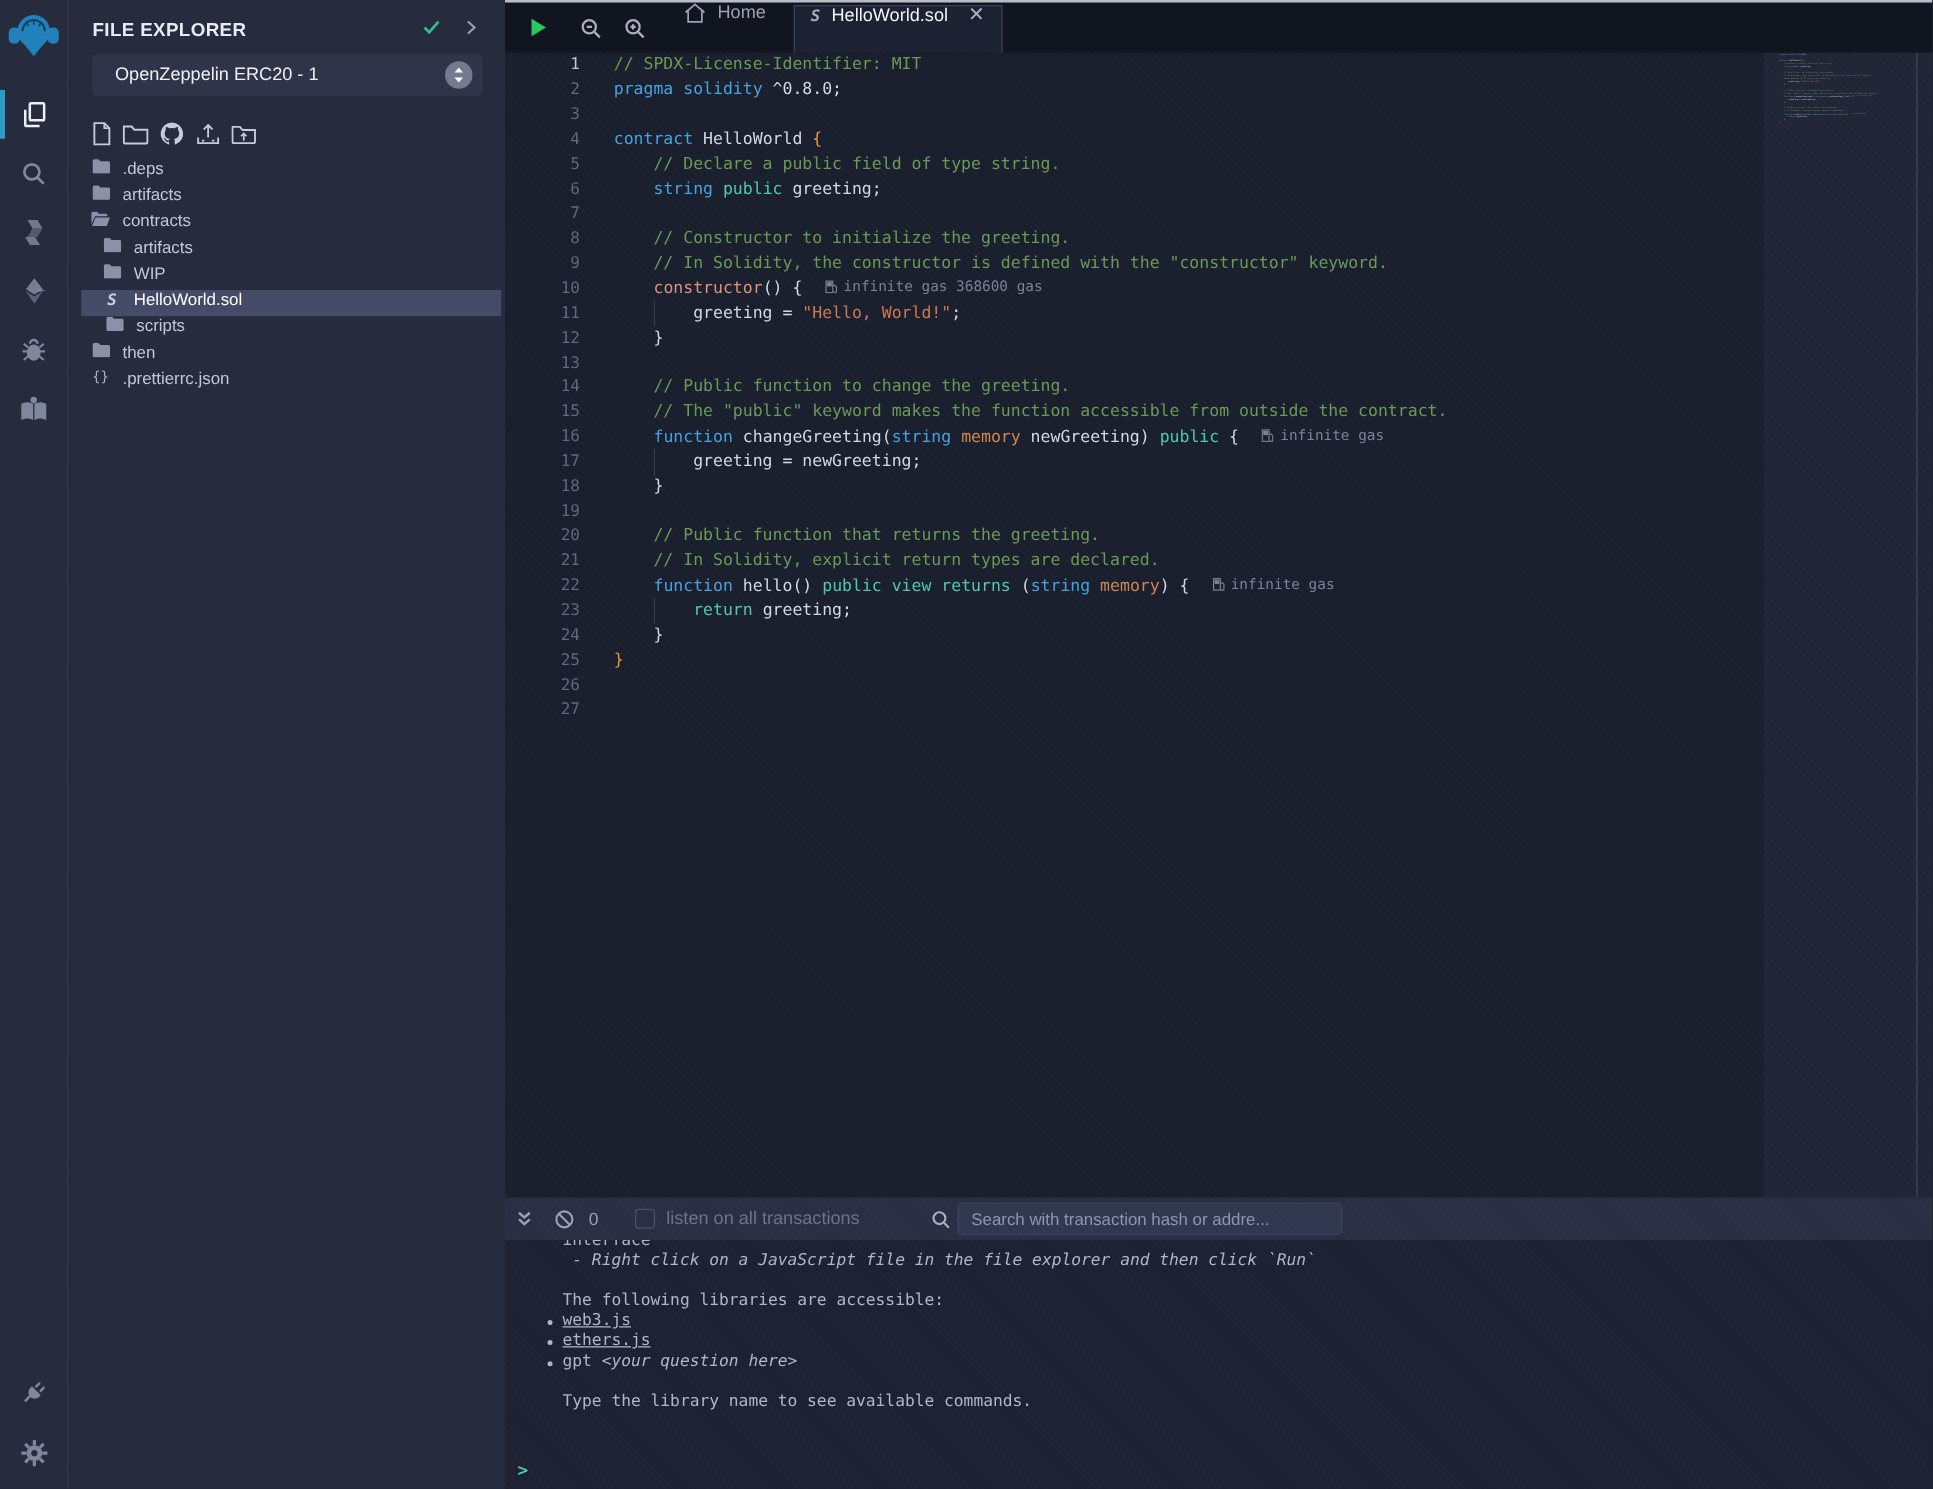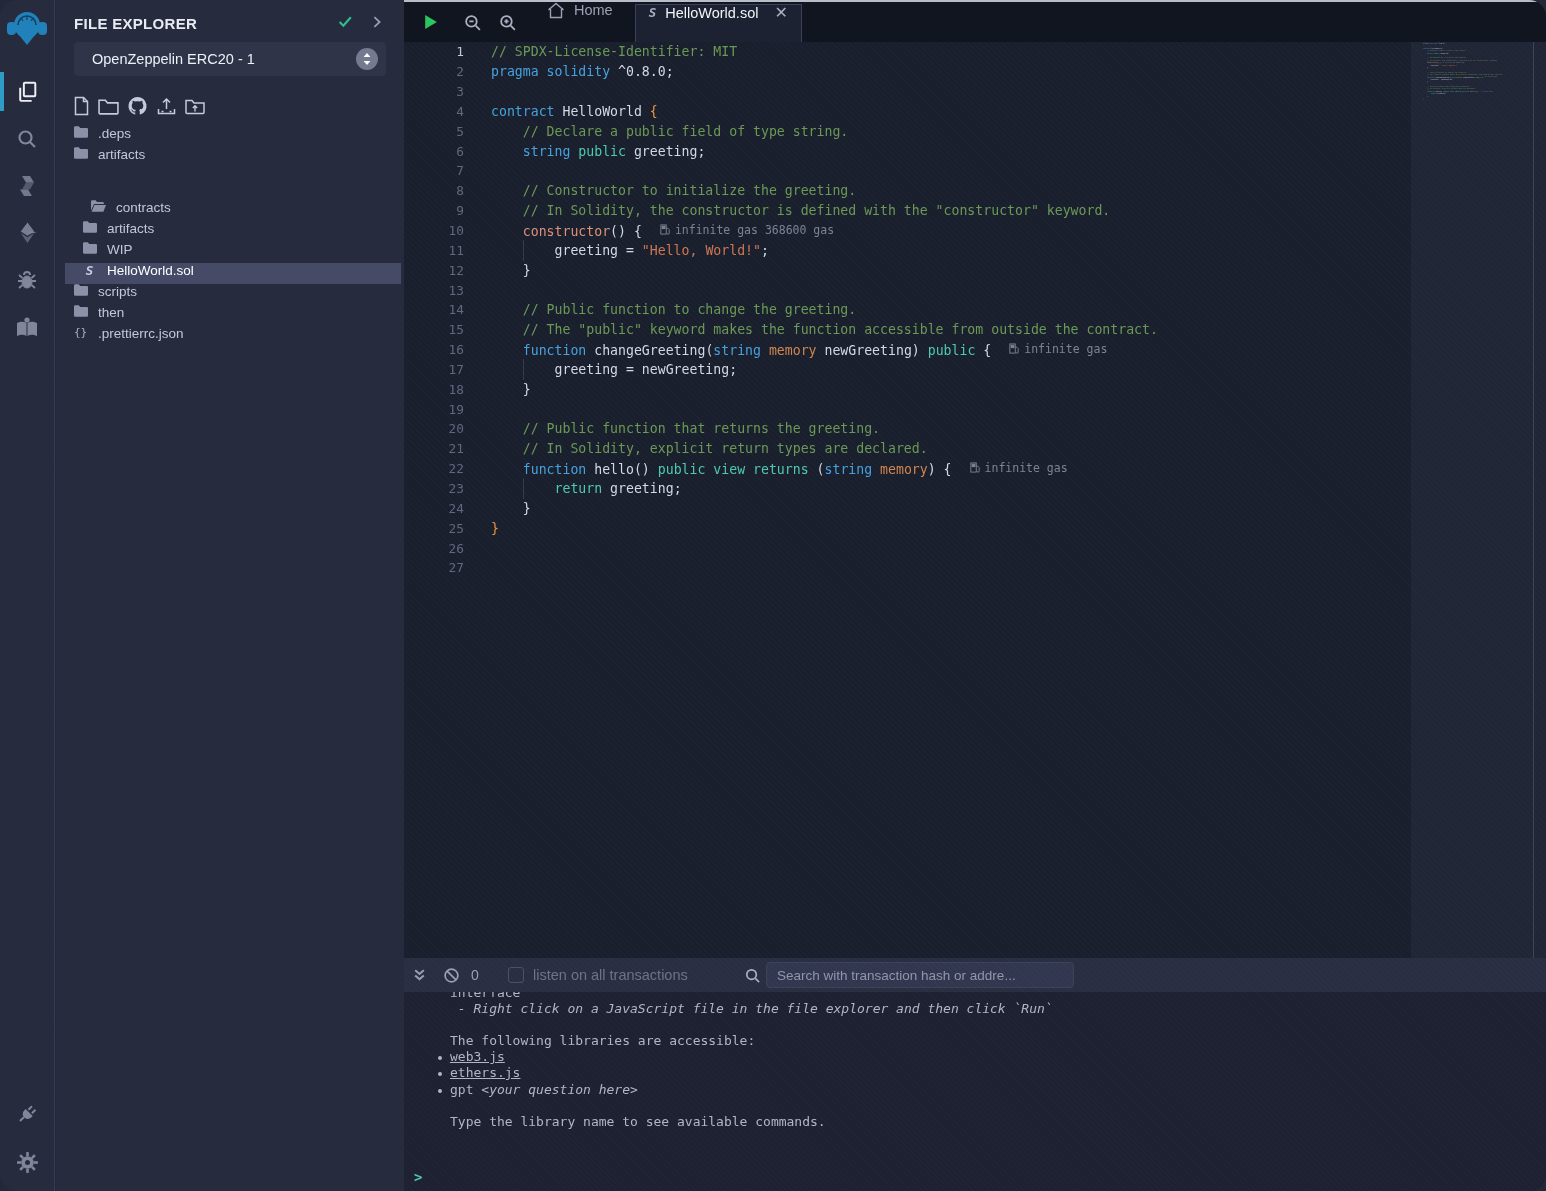--- a/index.html
+++ b/index.html
@@ -1,18 +1,18 @@
 <!DOCTYPE html>
 <html><head>
 <meta charset="utf-8">
 <style>
   * { margin:0; padding:0; box-sizing:border-box; }
   html,body { width:1546px; height:1191px; background:#232838; }
   .app { position:relative; width:1546px; height:1191px; overflow:hidden;
-         font-family:"Liberation Sans", sans-serif; color:#d4d8e4;border-radius:17px; }
+         font-family:"Liberation Sans", sans-serif; color:#d4d8e4; }
   .app::after { content:''; position:absolute; inset:0; pointer-events:none;
      background:repeating-linear-gradient(45deg, rgba(255,255,255,0.015) 0 1px, transparent 1px 4px); }
 
   
   .iconbar { position:absolute; left:0; top:0; bottom:0; width:55px; background:#262b3d;
              border-right:1px solid #363c52; display:flex; flex-direction:column; align-items:center; z-index:5; }
   .logo-wrap { width:55px; height:58px; display:flex; align-items:center; justify-content:center; }
   .ib-item { width:55px; height:47px; display:flex; align-items:center; justify-content:center;
              color:#81879b; position:relative; cursor:pointer; }
   .ib-item.active { color:#eef0f6; }
@@ -248,21 +248,21 @@
           <span>.deps</span>
         </div>
         <div class="tree-row" style="padding-left: 17px;">
           <span class="t-icon">
             <svg width="14" height="12" viewBox="0 0 14 12" fill="currentColor">
               <path d="M0 1.5A1.2 1.2 0 011.2.3h3.6l1.4 1.6h6.6A1.2 1.2 0 0114 3.1v7.4a1.2 1.2 0 01-1.2 1.2H1.2A1.2 1.2 0 010 10.5z"></path>
             </svg>
           </span>
           <span>artifacts</span>
         </div>
-        <div class="tree-row" style="padding-left: 35px; margin-top: 32px;">
+        <div class="tree-row" style="padding-left: 17px;">
           <span class="t-icon">
             <svg width="15" height="12" viewBox="0 0 15 12" fill="currentColor">
               <path d="M0 1.5A1.2 1.2 0 011.2.3h3.4l1.4 1.6h5.8a1 1 0 011 1V4H3L0 10.5z"></path>
               <path d="M3.4 5h11.6l-2.6 6.7H.6z"></path>
             </svg>
           </span>
           <span>contracts</span>
         </div>
         <div class="tree-row" style="padding-left: 26px;">
           <span class="t-icon">
@@ -279,21 +279,21 @@
             </svg>
           </span>
           <span>WIP</span>
         </div>
         <div class="tree-row selected" style="padding-left: 17px;">
           <span class="t-icon">
             <span class="sol-glyph">S</span>
           </span>
           <span>HelloWorld.sol</span>
         </div>
-        <div class="tree-row" style="padding-left: 17px;">
+        <div class="tree-row" style="padding-left: 28px;">
           <span class="t-icon">
             <svg width="14" height="12" viewBox="0 0 14 12" fill="currentColor">
               <path d="M0 1.5A1.2 1.2 0 011.2.3h3.6l1.4 1.6h6.6A1.2 1.2 0 0114 3.1v7.4a1.2 1.2 0 01-1.2 1.2H1.2A1.2 1.2 0 010 10.5z"></path>
             </svg>
           </span>
           <span>scripts</span>
         </div>
         <div class="tree-row" style="padding-left: 17px;">
           <span class="t-icon">
             <svg width="14" height="12" viewBox="0 0 14 12" fill="currentColor">

